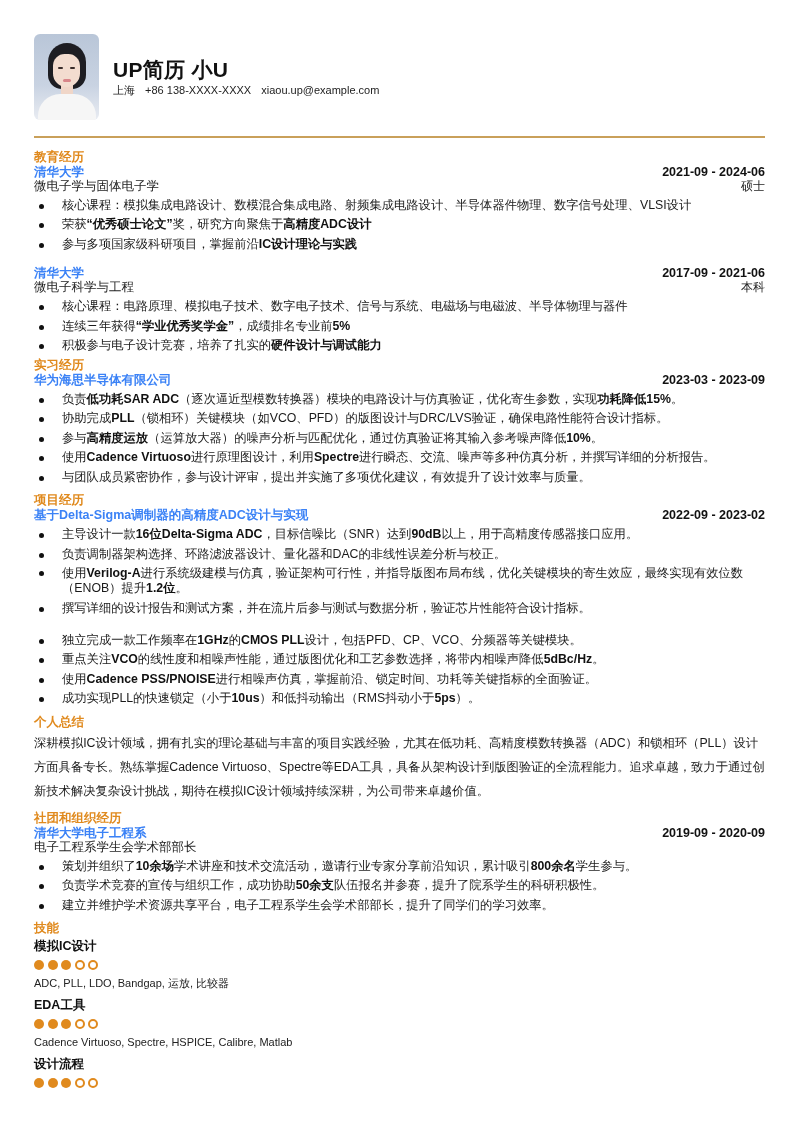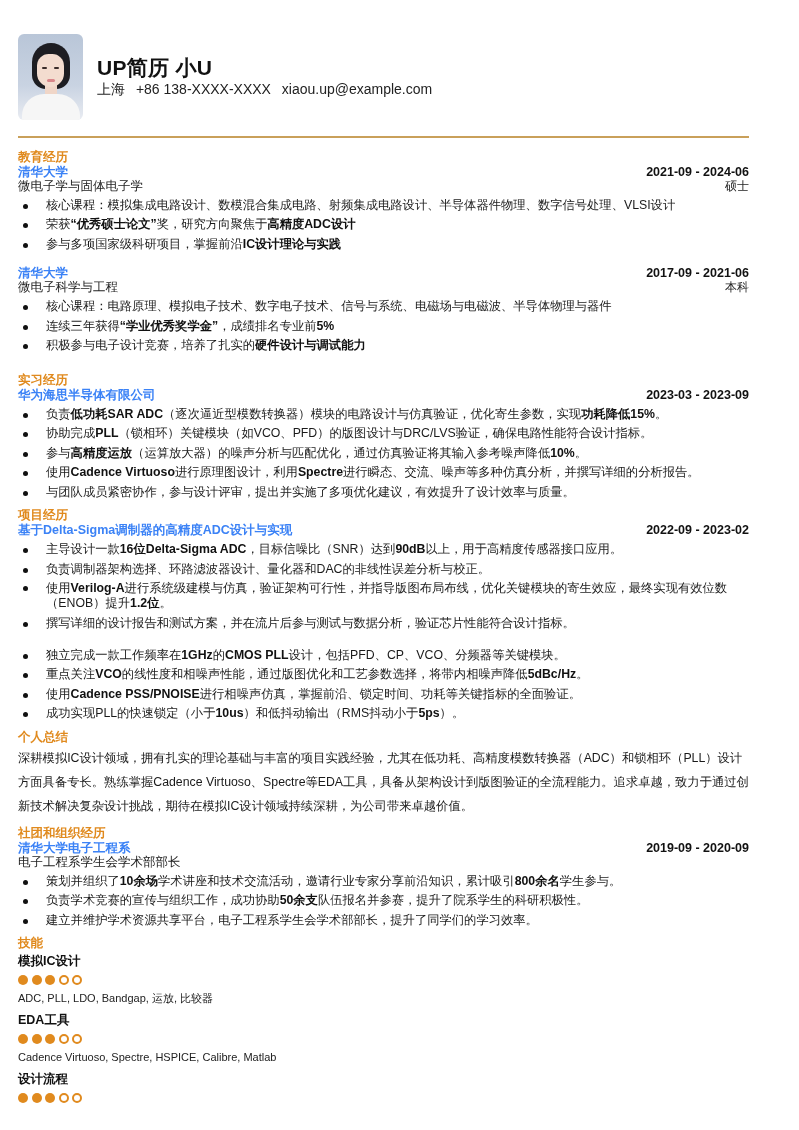--- a/index.html
+++ b/index.html
@@ -1,30 +1,30 @@
 <!DOCTYPE html>
 <html><head>
   <meta charset="utf-8">
   <style>
     * { box-sizing: border-box; margin: 0; padding: 0; }
     html, body { width: 799px; height: 1130px; background: #ffffff; overflow: hidden; }
     body { font-family: "Liberation Sans", "DejaVu Sans", sans-serif; color: #1a1a1a; font-size: 12.5px; position: relative; }
-    .page { position: absolute; left: 18px; top: 34px; width: 731px; }
+    .page { position: absolute; left: 34px; top: 34px; width: 731px; }
 
     .header { display: flex; align-items: center; height: 86px; }
     .photo { width: 65px; height: 86px; border-radius: 6px; background: linear-gradient(180deg, #b9c6d8 0%, #c9d3e2 60%, #e9ecf2 100%); position: relative; overflow: hidden; flex-shrink: 0; }
     .photo .hair { position: absolute; left: 14px; top: 9px; width: 38px; height: 46px; border-radius: 19px 19px 14px 14px; background: #1d1d22; }
     .photo .face { position: absolute; left: 19px; top: 20px; width: 27px; height: 33px; border-radius: 13px 13px 15px 15px; background: #f3dccf; }
     .photo .eye { position: absolute; top: 33px; width: 5px; height: 2px; background: #3a2c2a; border-radius: 2px; }
     .photo .lips { position: absolute; left: 29px; top: 45px; width: 8px; height: 3px; background: #d9868a; border-radius: 2px; }
     .photo .body { position: absolute; left: 4px; top: 60px; width: 58px; height: 30px; border-radius: 22px 22px 0 0; background: #f6f6f6; }
     .photo .neck { position: absolute; left: 27px; top: 50px; width: 12px; height: 12px; background: #f0d6c8; }
     .head-text { margin-left: 14px; }
     .name { font-size: 21px; font-weight: 700; color: #111; letter-spacing: 0.3px; line-height: 26px; }
-    .contact { font-size: 14px; color: #222; }
+    .contact { font-size: 11px; color: #222; }
     .contact span { margin-right: 7px; }
     .divider { height: 1.5px; background: #c9a05a; margin-top: 16px; }
 
     .section { margin-top: 12px; }
     .section-title { color: #e08a1e; font-weight: 700; font-size: 12.5px; line-height: 15px; }
     .entry { }
     .entry + .entry { margin-top: 12px; }
     .row { display: flex; justify-content: space-between; align-items: baseline; line-height: 14px; }
     .org { font-weight: 700; font-size: 12.5px; color: #3b82f6; }
     .date { font-weight: 700; font-size: 12.5px; color: #111; }
@@ -101,21 +101,21 @@
           <span class="degree">本科</span>
         </div>
       <ul class="bullets">
           <li><span>核心课程：电路原理、模拟电子技术、数字电子技术、信号与系统、电磁场与电磁波、半导体物理与器件</span></li>
           <li><span>连续三年获得</span><b>“学业优秀奖学金”</b><span>，成绩排名专业前</span><b>5%</b></li>
           <li><span>积极参与电子设计竞赛，培养了扎实的</span><b>硬件设计与调试能力</b></li>
         </ul>
     </div>
   </div>
 
-  <div class="section" style="margin-top:17px">
+  <div class="section" style="margin-top:2px">
     <div class="section-title">实习经历</div>
     <div class="entry">
       <div class="row">
           <span class="org">华为海思半导体有限公司</span>
           <span class="date">2023-03 - 2023-09</span>
         </div>
       <ul class="bullets">
           <li><span>负责</span><b>低功耗SAR ADC</b><span>（逐次逼近型模数转换器）模块的电路设计与仿真验证，优化寄生参数，实现</span><b>功耗降低15%</b><span>。</span></li>
           <li><span>协助完成</span><b>PLL</b><span>（锁相环）关键模块（如VCO、PFD）的版图设计与DRC/LVS验证，确保电路性能符合设计指标。</span></li>
           <li><span>参与</span><b>高精度运放</b><span>（运算放大器）的噪声分析与匹配优化，通过仿真验证将其输入参考噪声降低</span><b>10%</b><span>。</span></li>

